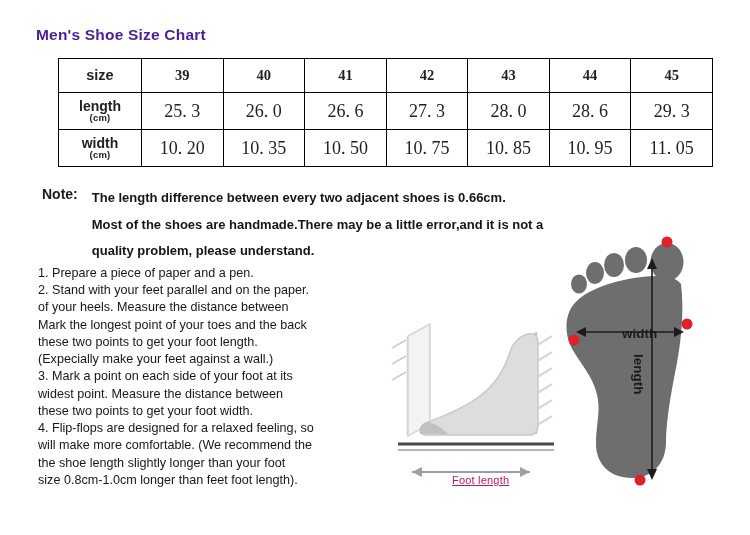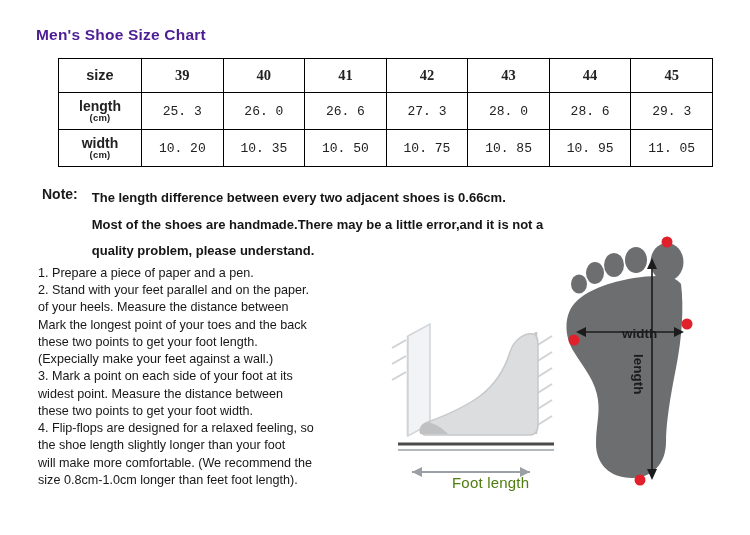--- a/index.html
+++ b/index.html
@@ -40,23 +40,23 @@
     border-collapse: collapse;
     width: 655px;
     table-layout: fixed;
     background: #fff;
   }
   table.size-chart td {
     border: 1px solid #000;
     text-align: center;
     vertical-align: middle;
     height: 29px;
-    font-size: 13px;
+    font-size: 18px;
     color: #222;
-    font-family: Liberation Mono, monospace;
+    font-family: Liberation Serif, serif;
   }
   table.size-chart td.head-cell {
     width: 82px;
     font-family: "Liberation Sans", sans-serif;
     font-weight: bold;
     font-size: 14px;
     line-height: 1.05;
     padding: 2px 0;
   }
   table.size-chart td.head-cell .unit {
@@ -124,23 +124,24 @@
     width: 360px;
     height: 300px;
   }
   .illus svg {
     display: block;
   }
   .foot-length-label {
     position: absolute;
     left: 68px;
     top: 246px;
-    font-size: 15px;
-    color: #4d7c0f;
+    font-size: 11px;
+    color: #be185d;
     letter-spacing: 0.2px;
+    text-decoration: underline;
   }
   .width-label {
     position: absolute;
     left: 238px;
     top: 98px;
     font-size: 13.5px;
     font-weight: bold;
     color: #1c1c1c;
   }
   .length-label {
@@ -219,22 +220,22 @@
     <p>1. Prepare a piece of paper and a pen.</p>
     <p>2. Stand with your feet parallel and on the paper.</p>
     <p>of your heels. Measure the distance between</p>
     <p>Mark the longest point of your toes and the back</p>
     <p>these two points to get your foot length.</p>
     <p>(Expecially make your feet against a wall.)</p>
     <p> 3. Mark a point on each side of your foot at its</p>
     <p>widest point. Measure the distance between</p>
     <p>these two points to get your foot width.</p>
     <p> 4. Flip-flops are designed for a relaxed feeling, so</p>
+    <p>will make more comfortable. (We recommend the</p>
     <p>the shoe length slightly longer than your foot</p>
-    <p>will make more comfortable. (We recommend the</p>
     <p>size 0.8cm-1.0cm longer than feet foot length).</p>
   </div>
 
   <div class="illus">
     <svg width="360" height="300" viewBox="0 0 360 300" xmlns="http://www.w3.org/2000/svg">
 
       <g stroke="#cfd2d5" stroke-width="2">
         <line x1="152" y1="118" x2="168" y2="108"></line>
         <line x1="152" y1="134" x2="168" y2="124"></line>
         <line x1="152" y1="150" x2="168" y2="140"></line>

